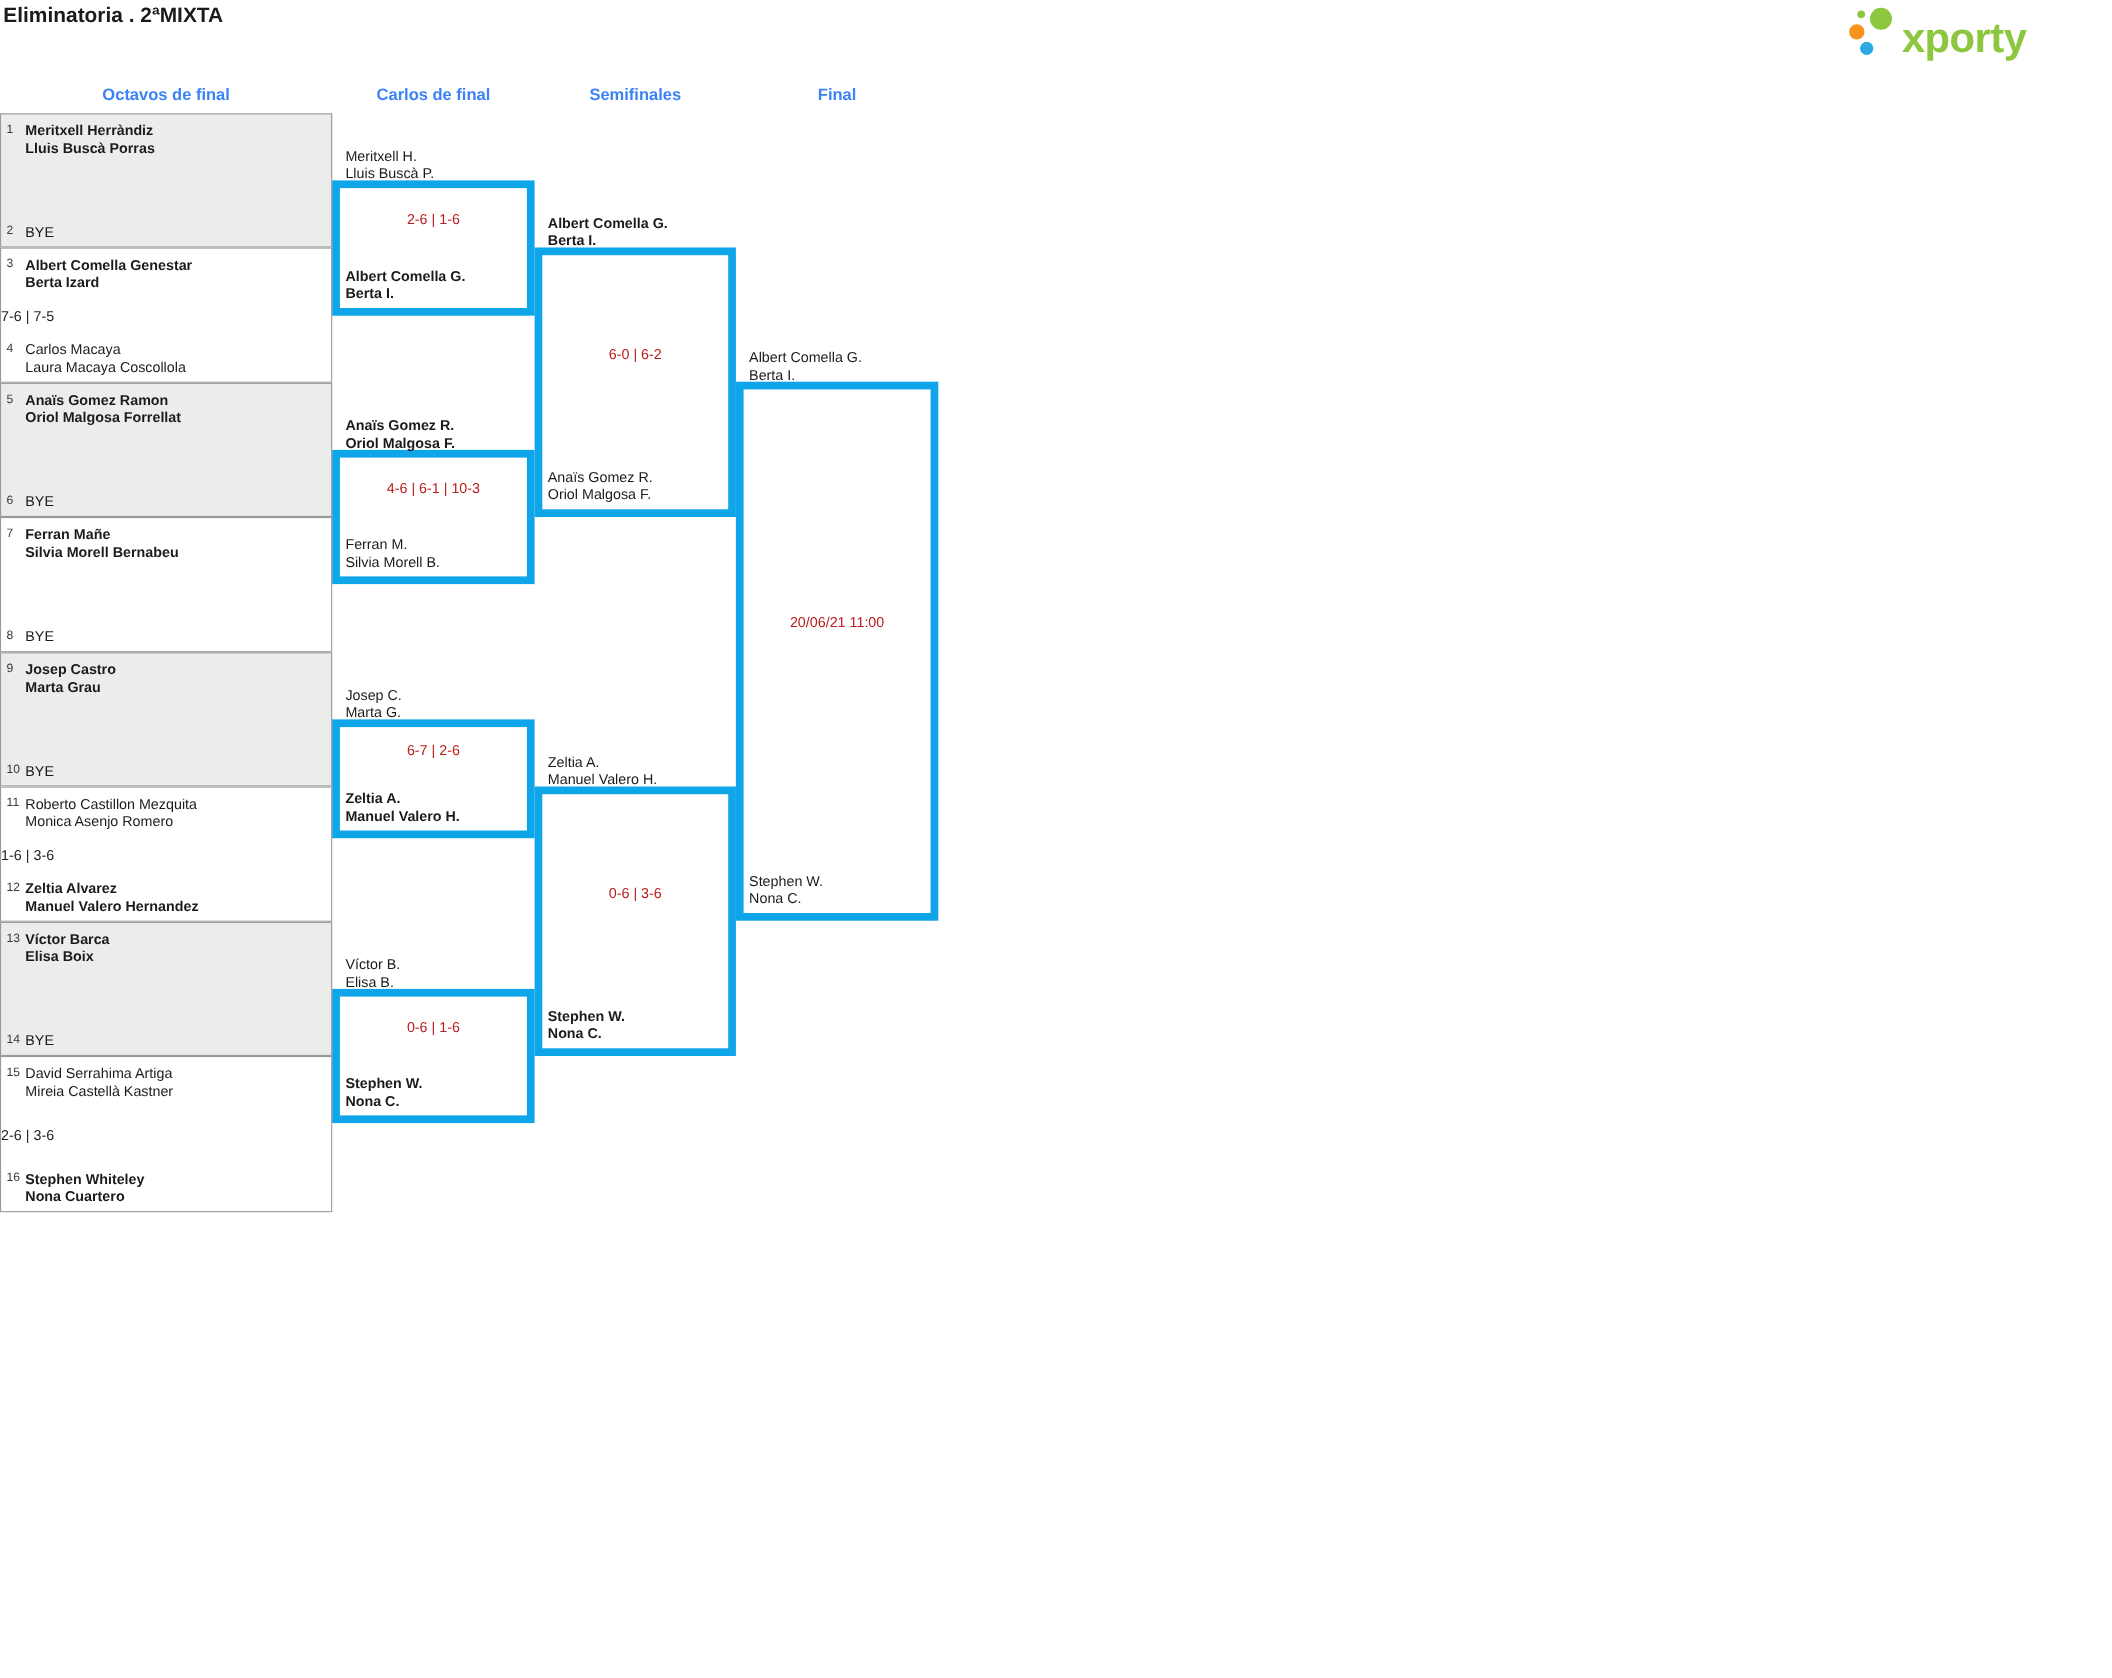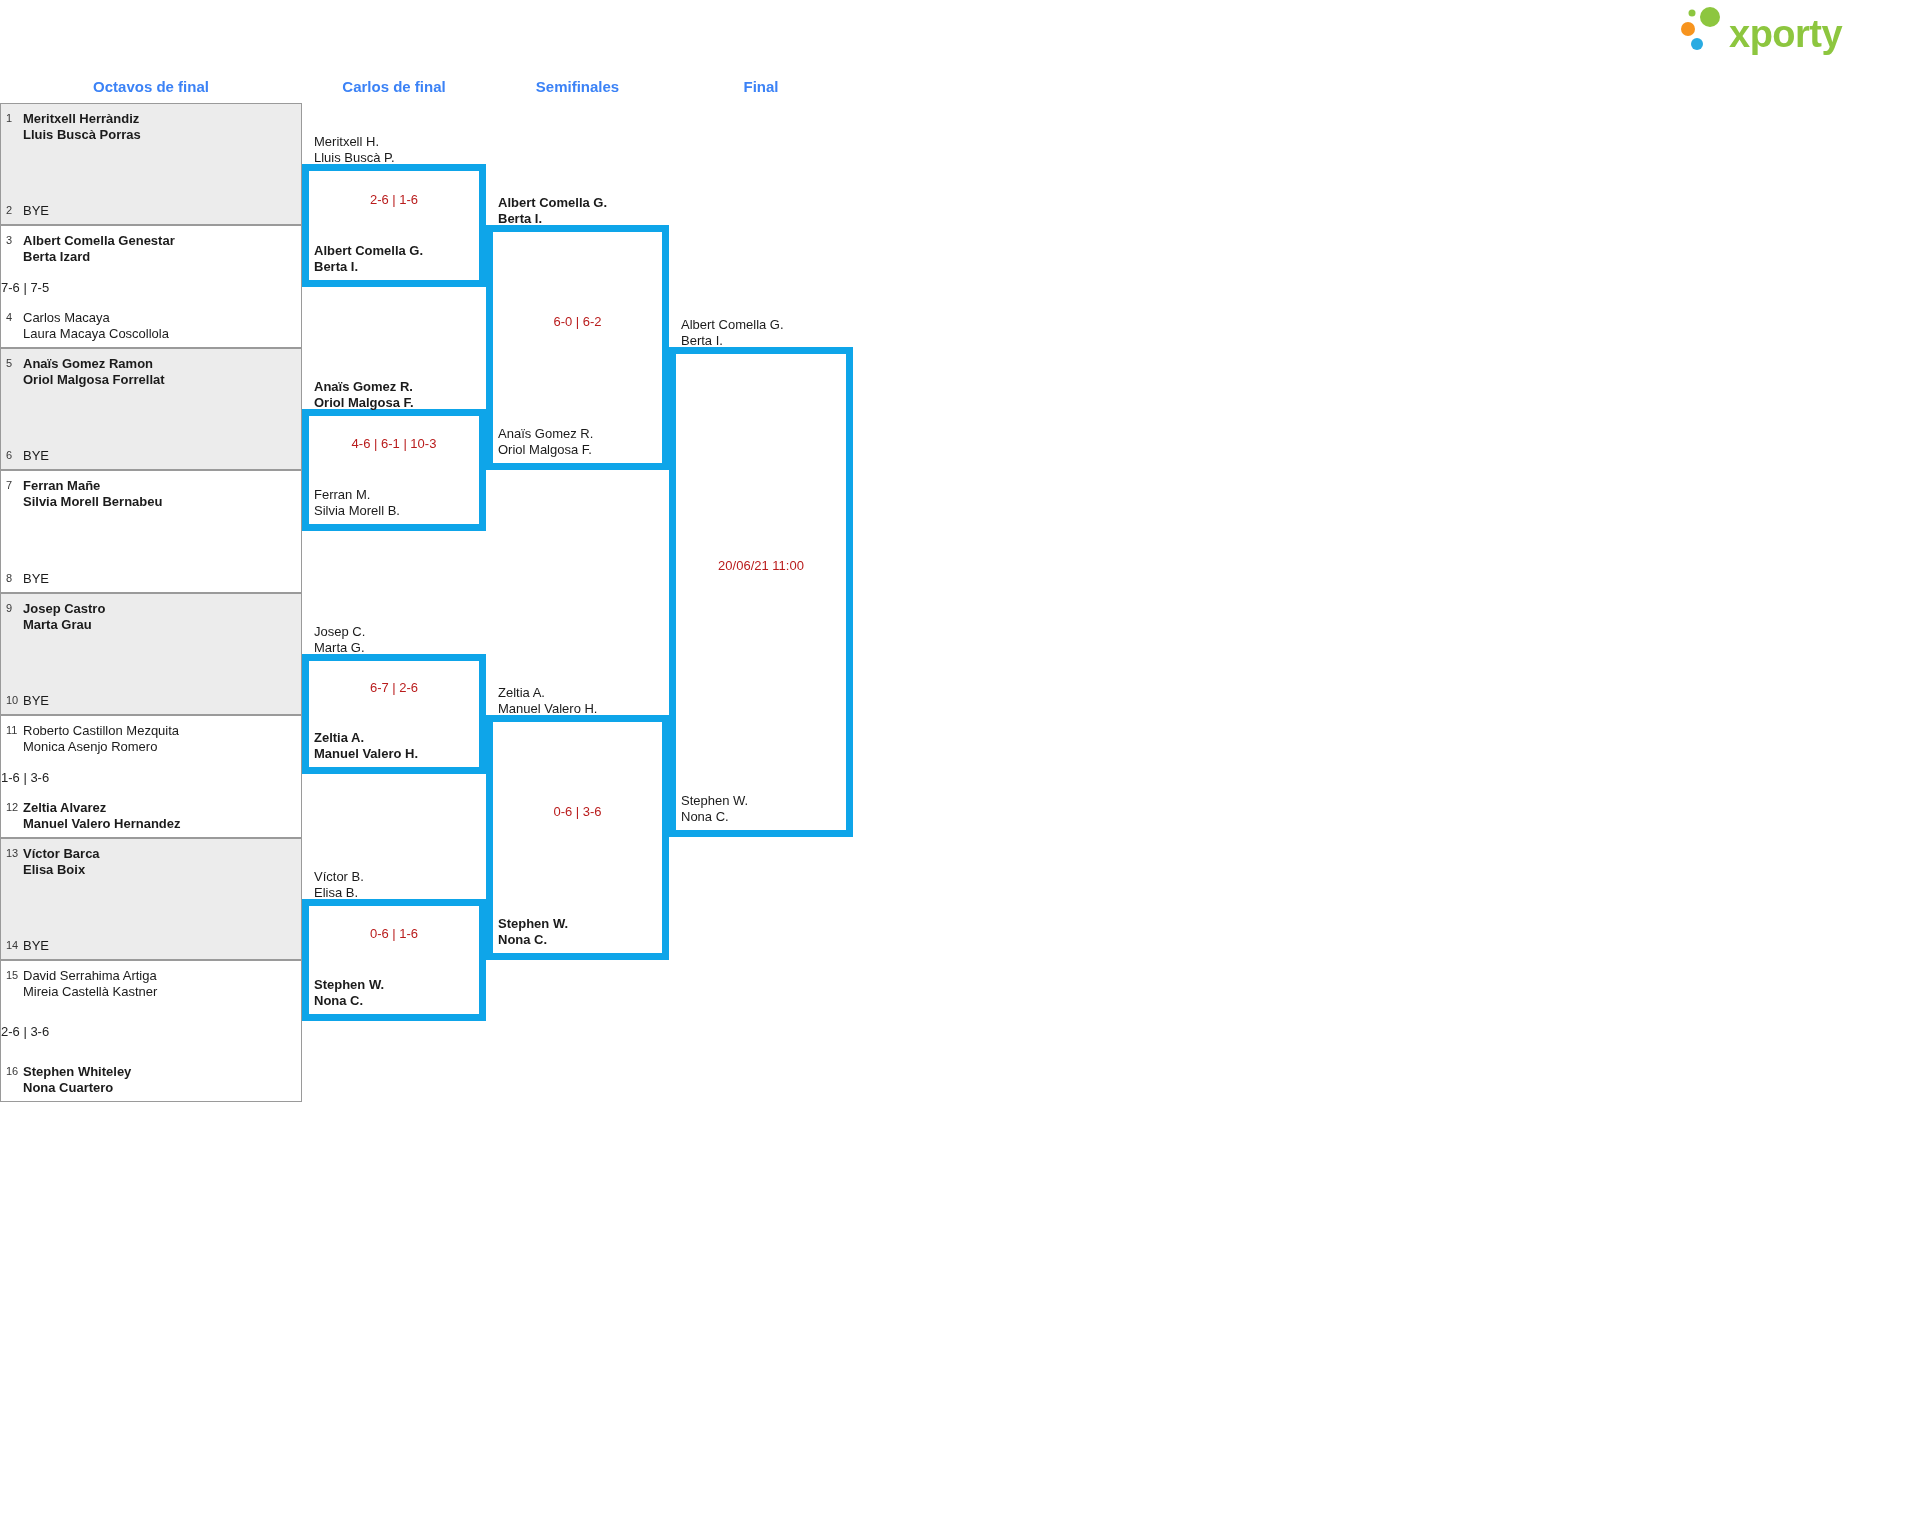--- a/index.html
+++ b/index.html
@@ -40,20 +40,21 @@
   .box2{position:absolute;box-sizing:border-box;border:7px solid #0ea5e9;background:transparent}
   .lbl{position:absolute;left:5px;font-size:13px;line-height:15.5px;color:#1b1b1b;white-space:nowrap}
   .lbl.top{bottom:100%;margin-bottom:6px}
   .lbl.bot{bottom:6px}
   .score2{position:absolute;left:0;right:0;top:calc(50% - 34px);text-align:center;font-size:13px;color:#b91c1c}
 </style>
 </head>
 <body>
 
 <div class="titles">
+  <div class="subtitle">Eliminatoria . 2ªMIXTA</div>
 </div>
 
 <div class="logo">
   <span>
     <svg width="44" height="50" viewBox="0 0 44 50">
       <circle cx="12" cy="8" r="3.5" fill="#8dc63f"></circle>
       <circle cx="30" cy="12" r="10" fill="#8dc63f"></circle>
       <circle cx="8" cy="24" r="7" fill="#f7941e"></circle>
       <circle cx="17" cy="39" r="6" fill="#29abe2"></circle>
     </svg>
@@ -231,21 +232,21 @@
       <div>Anaïs Gomez R.</div>
       <div>Oriol Malgosa F.</div>
     </div>
     <div class="score2">4-6 | 6-1 | 10-3</div>
     <div class="lbl bot">
       <div>Ferran M.</div>
       <div>Silvia Morell B.</div>
     </div>
   </div>
 
-  <div class="box2" style="left:302px;top:654px;width:184px;height:120px">
+  <div class="box2" style="left:302px;top:654px;width:184px;height:108px">
     <div class="lbl top">
       <div>Josep C.</div>
       <div>Marta G.</div>
     </div>
     <div class="score2">6-7 | 2-6</div>
     <div class="lbl bot bold">
       <div>Zeltia A.</div>
       <div>Manuel Valero H.</div>
     </div>
   </div>

